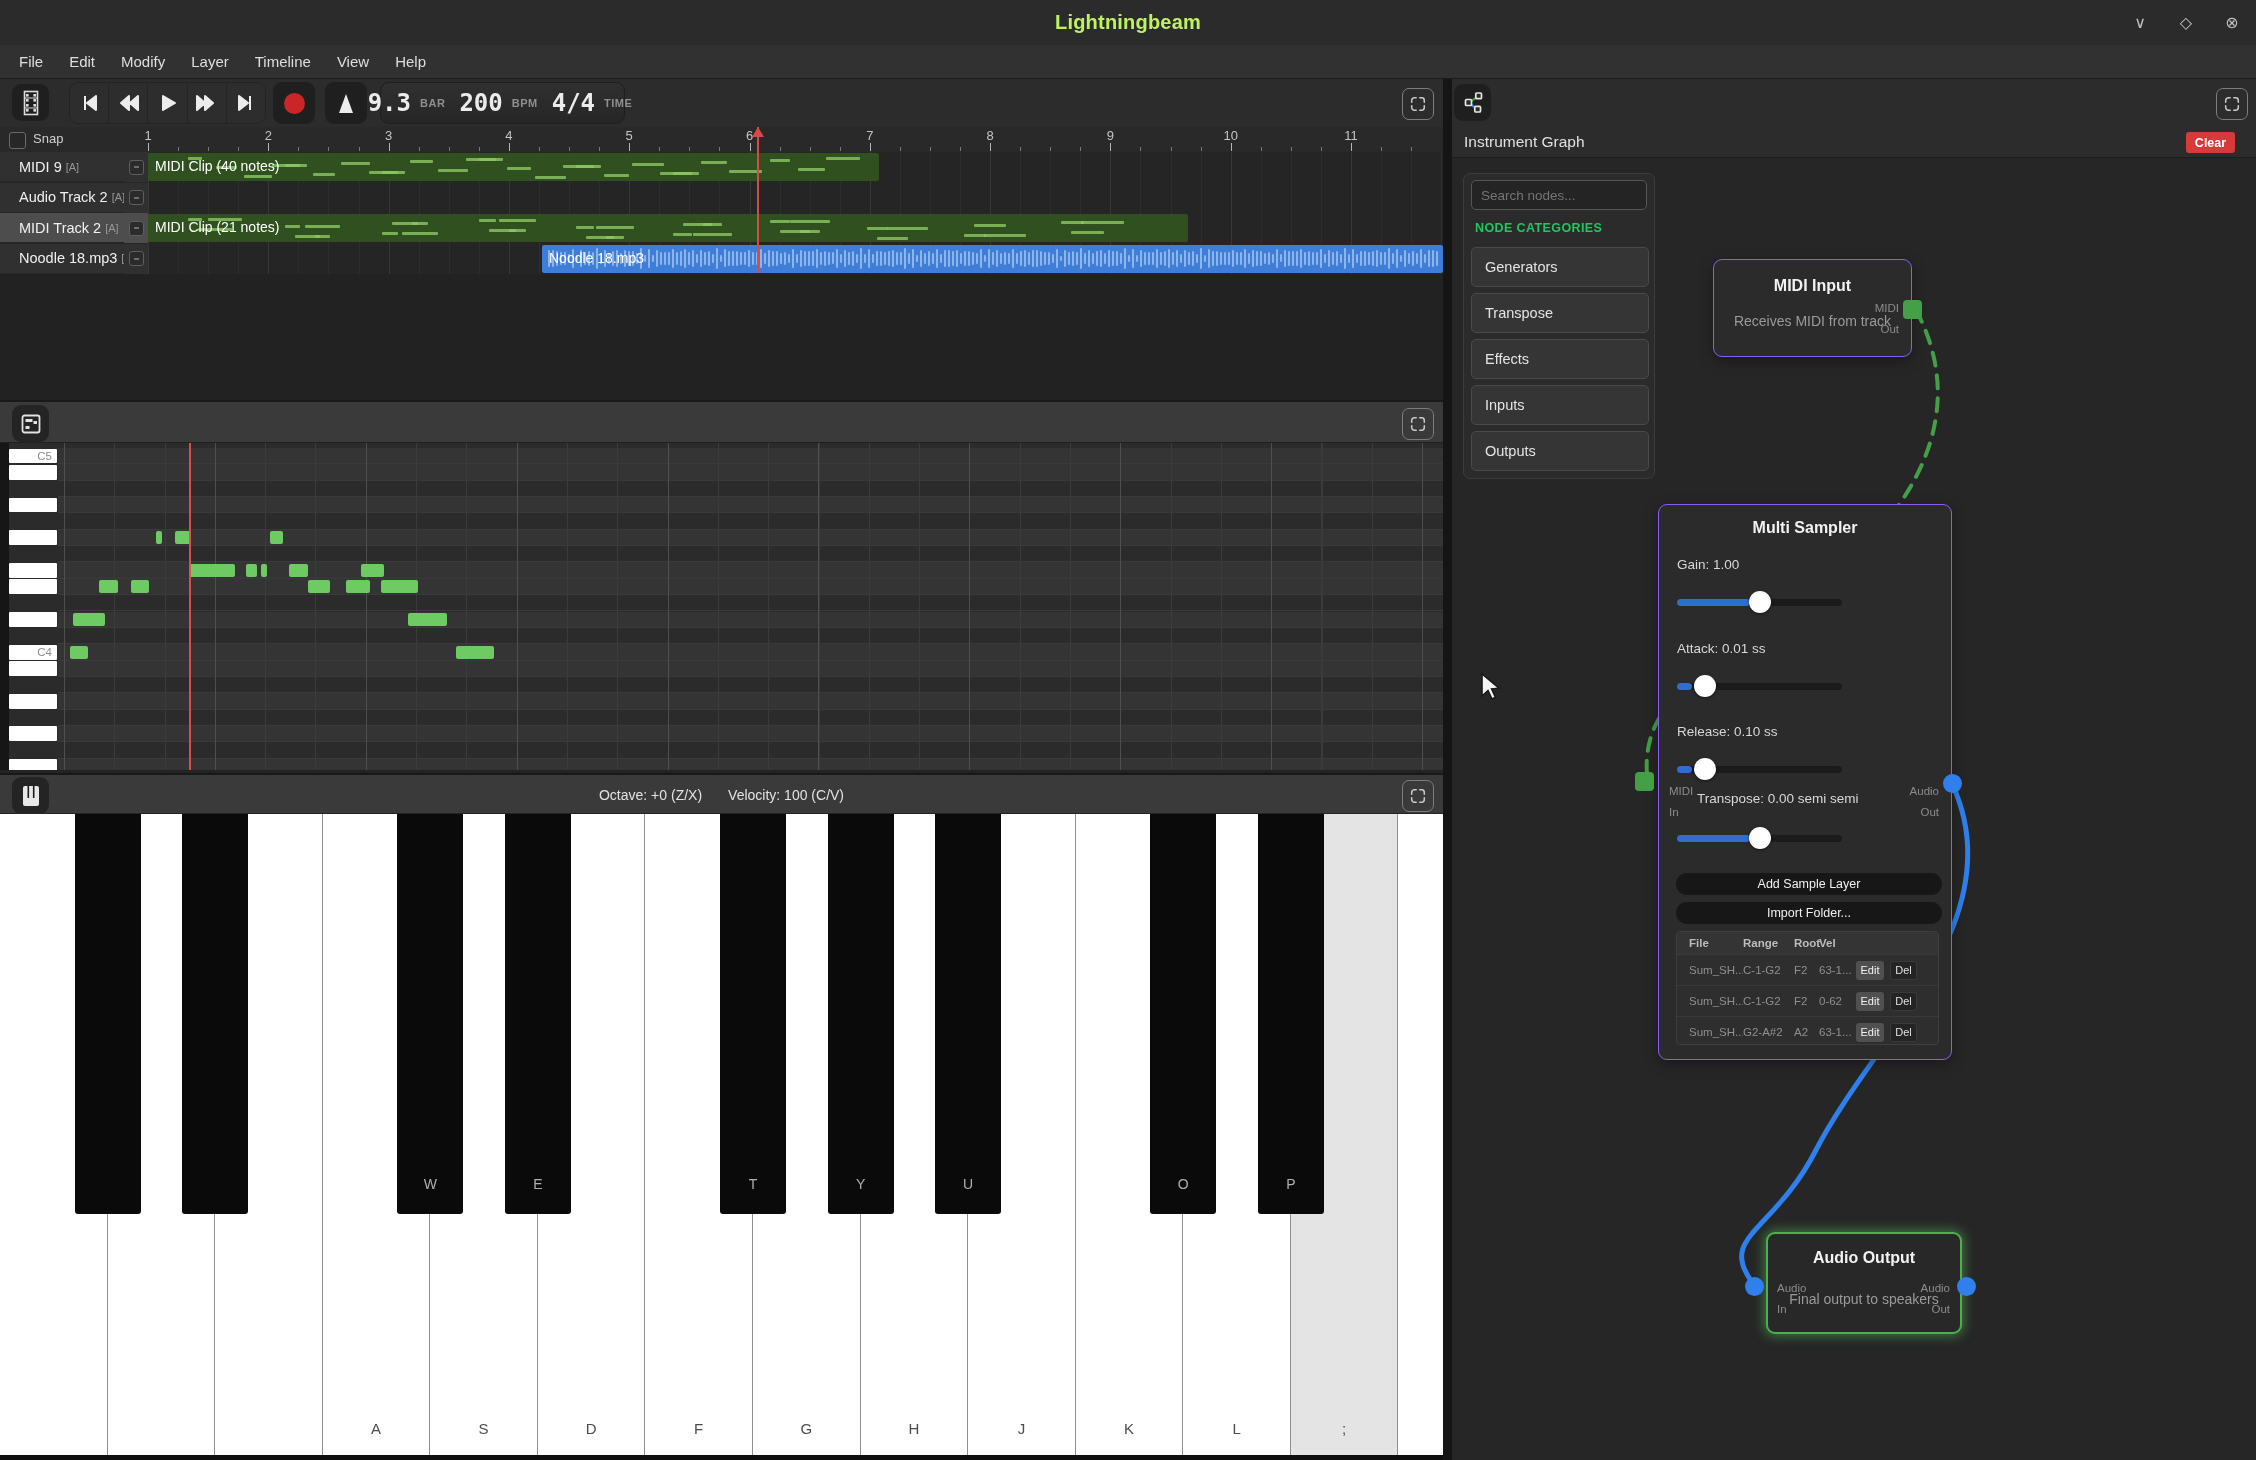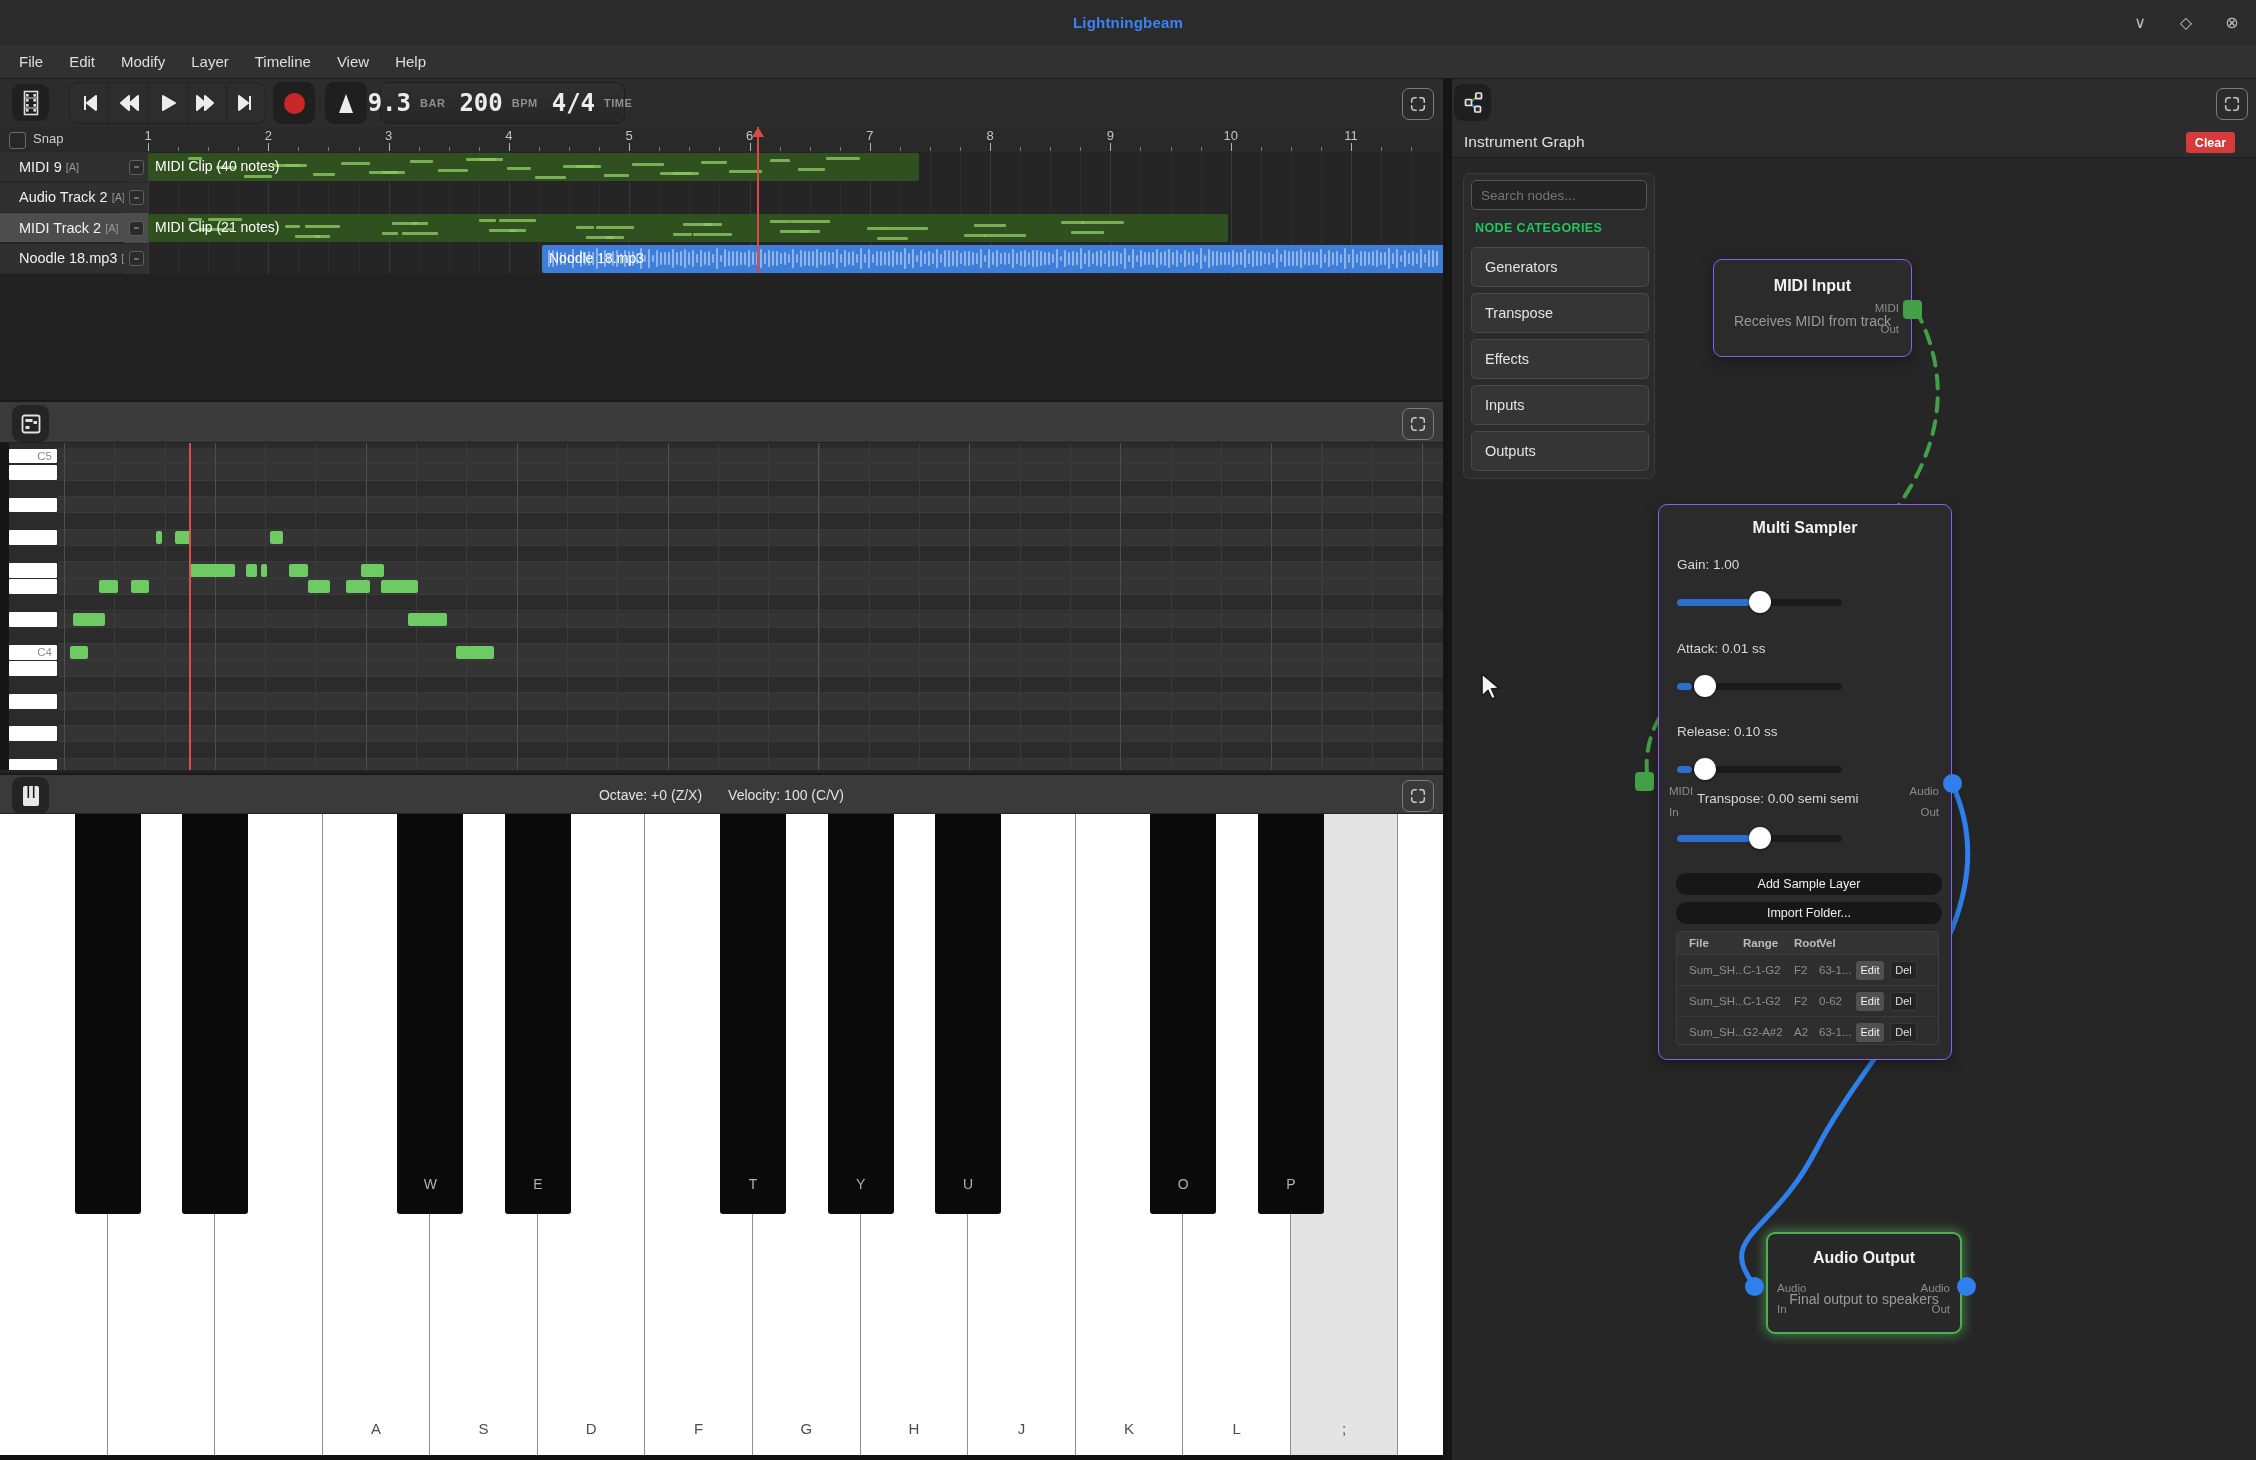--- a/index.html
+++ b/index.html
@@ -3,21 +3,21 @@
 <meta charset="utf-8">
 <style>
   html,body{margin:0;padding:0;background:#111;}
   #app{position:relative;width:2256px;height:1460px;overflow:hidden;
        font-family:"Liberation Sans",sans-serif;background:#232323;color:#e6e6e6;
        -webkit-font-smoothing:antialiased;}
   .abs{position:absolute;}
   
   .titlebar{left:0;top:0;width:2256px;height:45px;background:#2b2b2b;border-bottom:1px solid #191919;}
   .title-text{left:0;top:0;width:100%;height:45px;display:flex;align-items:center;justify-content:center;
-              font-size:15px;font-weight:bold;color:#3b82f6;letter-spacing:.2px;}
+              font-size:20px;font-weight:bold;color:#bef264;letter-spacing:.2px;}
   .win-controls{right:14px;top:0;height:45px;display:flex;align-items:center;gap:26px;color:#bdbdbd;font-size:16px;}
   .win-btn{cursor:default;width:20px;text-align:center;}
   .menubar{left:0;top:45px;width:2256px;height:34px;background:#313131;border-bottom:1px solid #1c1c1c;
            display:flex;align-items:center;padding-left:6px;box-sizing:border-box;}
   .menu-item{padding:0 13px;font-size:15px;color:#dedede;height:34px;display:flex;align-items:center;}
   
   .toolbar-l{left:0;top:79px;width:1443px;height:48px;background:#2c2c2c;}
   .toolbar-r{left:1452px;top:79px;width:804px;height:48px;background:#2c2c2c;}
   .sq-btn{background:#1f1f1f;border-radius:9px;display:flex;align-items:center;justify-content:center;}
   .transport{left:69px;top:3px;height:42px;width:197px;background:#2d2d2d;border-radius:9px;
@@ -49,21 +49,21 @@
   .tlabel{position:absolute;left:0;top:0;width:124px;height:30px;background:#303030;border-bottom:1px solid #262626;
           display:flex;align-items:center;padding-left:19px;box-sizing:border-box;white-space:nowrap;overflow:hidden;
           font-size:14.5px;color:#f0f0f0;}
   .tlabel.sel{background:#4d4d4d;}
   .tsuffix{color:#969696;font-size:11px;margin-left:4px;}
   .tcheckcell{position:absolute;left:124px;top:0;width:24px;height:30px;background:#303030;border-bottom:1px solid #262626;
               display:flex;align-items:center;justify-content:center;}
   .tcheckcell.sel{background:#4d4d4d;}
   .tcheck{width:13px;height:13px;border:1px solid #5e5e5e;border-radius:3px;background:#2b2b2b;display:flex;align-items:center;justify-content:center;}
   .tcheck i{display:block;width:5px;height:2px;background:#6d6d6d;}
-  .clip{position:absolute;top:1px;height:28px;border-radius:2px;overflow:hidden;padding-left:40px;}
+  .clip{position:absolute;top:1px;height:28px;border-radius:2px;overflow:hidden;}
   .clip.midi{background:#30511f;}
   .clip.audio{background:#3e7ed8;}
   .clip-label{position:absolute;left:7px;top:5px;font-size:14px;color:#fff;white-space:nowrap;z-index:3;}
   .mini-note{position:absolute;height:2.5px;background:rgba(140,200,100,.8);border-radius:1px;}
   .wavebar{position:absolute;background:rgba(255,255,255,.42);width:2px;border-radius:1px;}
   .below-tracks{left:0;top:274px;width:1443px;height:124px;background:#222222;}
   .playhead-t{left:757px;top:127px;width:2px;height:146px;background:#d84a46;z-index:5;}
   .ph-tri{left:752px;top:127px;width:0;height:0;border-left:6px solid transparent;border-right:6px solid transparent;
           border-bottom:10px solid #d84a46;z-index:6;}
   

